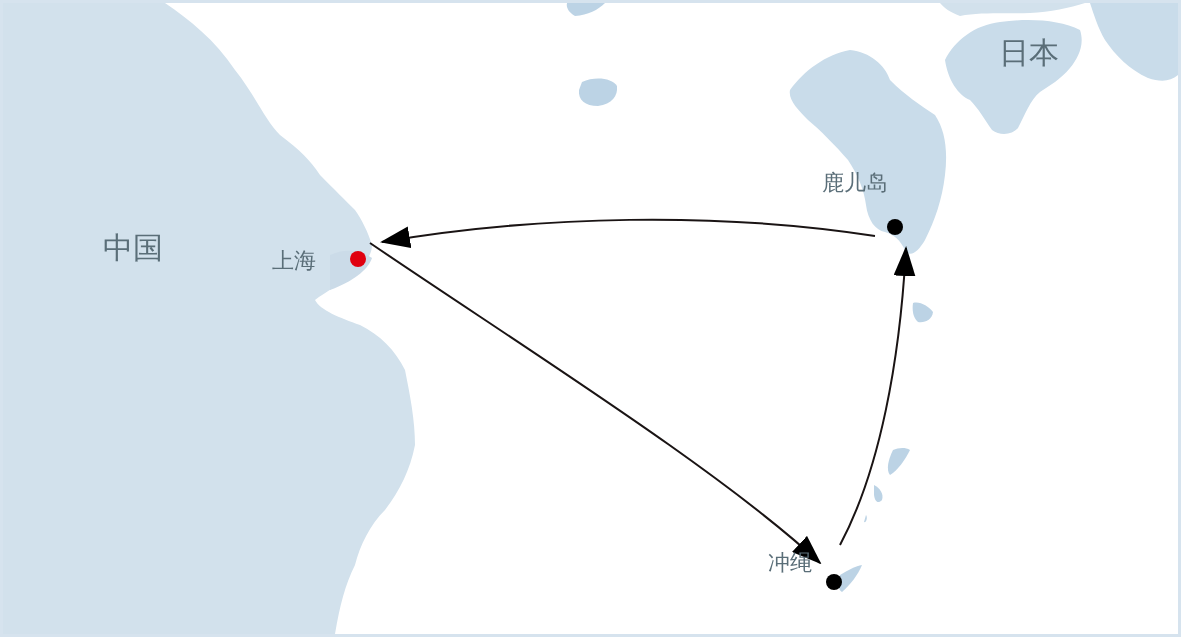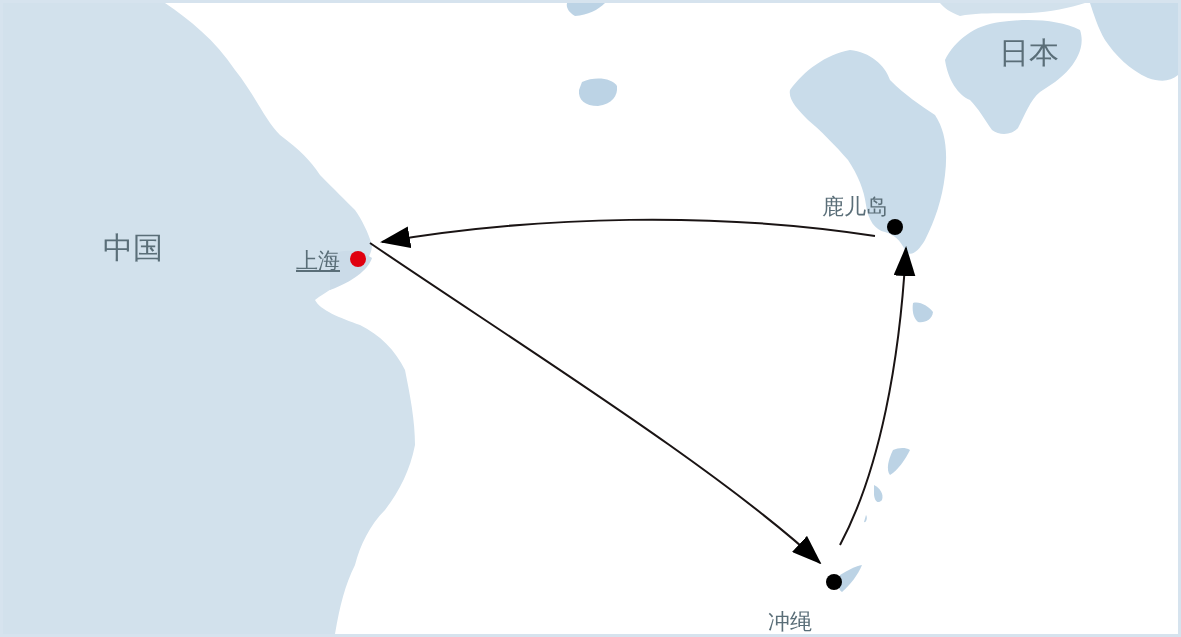--- a/index.html
+++ b/index.html
@@ -48,15 +48,15 @@
   <path d="M840,545 C880,470 900,360 906,248" fill="none" stroke="#1a1414" stroke-width="2" marker-end="url(#arrowbig)"></path>
   <path d="M875,236 C720,212 540,215 382,242" fill="none" stroke="#1a1414" stroke-width="2" marker-end="url(#arrowbig)"></path>
 
   <circle cx="358" cy="259" r="8" fill="#e0000f"></circle>
   <circle cx="895" cy="227" r="8" fill="#000000"></circle>
   <circle cx="834" cy="582" r="8" fill="#000000"></circle>
 </svg>
 
 <div class="label country" style="left:103px; top:228px;">中国</div>
 <div class="label country" style="left:977px; top:33px;margin-left:22px;">日本</div>
-<div class="label city" style="left:296px; top:246px;text-decoration:underline;">上海</div>
-<div class="label city" style="left:822px; top:192px;">鹿儿岛</div>
-<div class="label city" style="left:768px; top:607px;text-align:center;">冲绳</div>
+<div class="label city" style="left:272px; top:246px;">上海</div>
+<div class="label city" style="left:822px; top:168px;">鹿儿岛</div>
+<div class="label city" style="left:768px; top:548px;text-align:center;">冲绳</div>
 
 </body></html>

